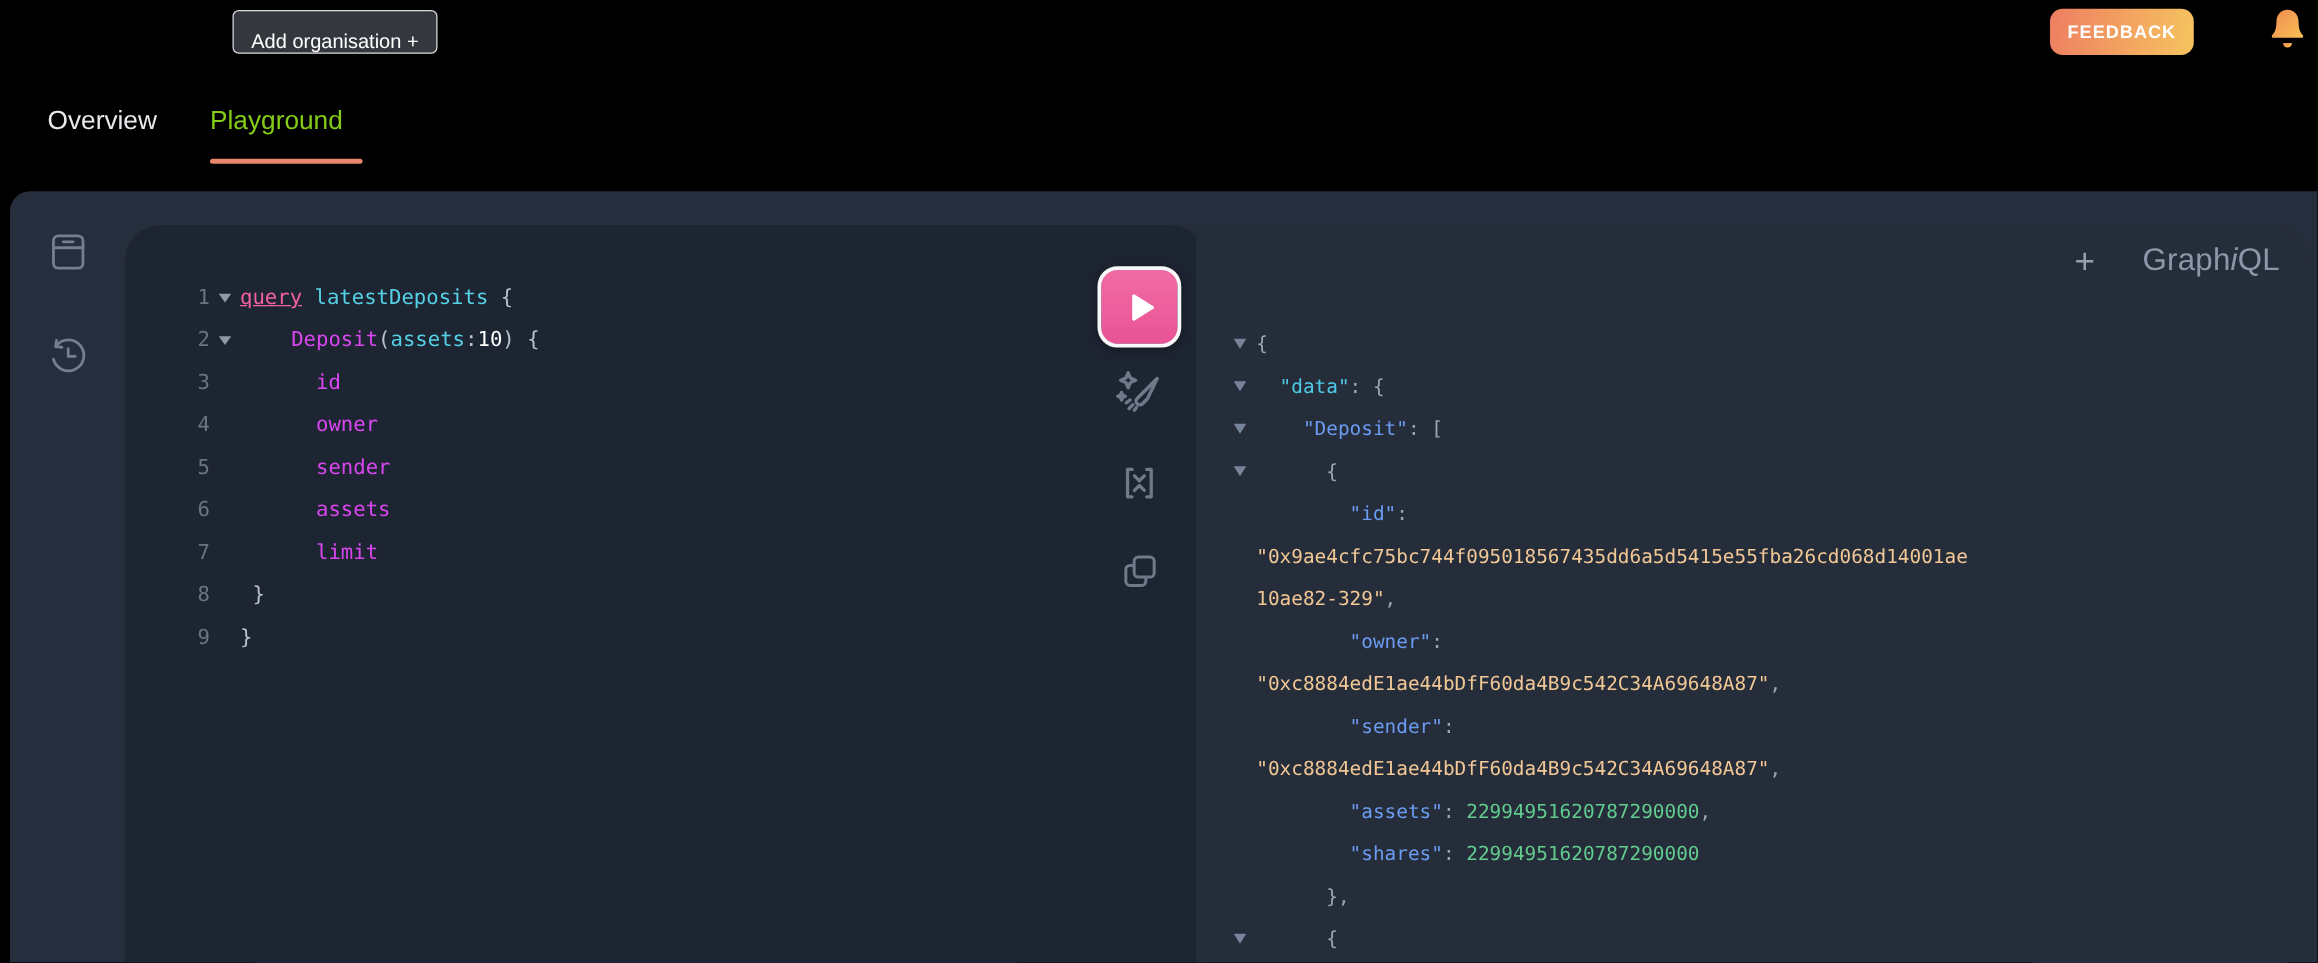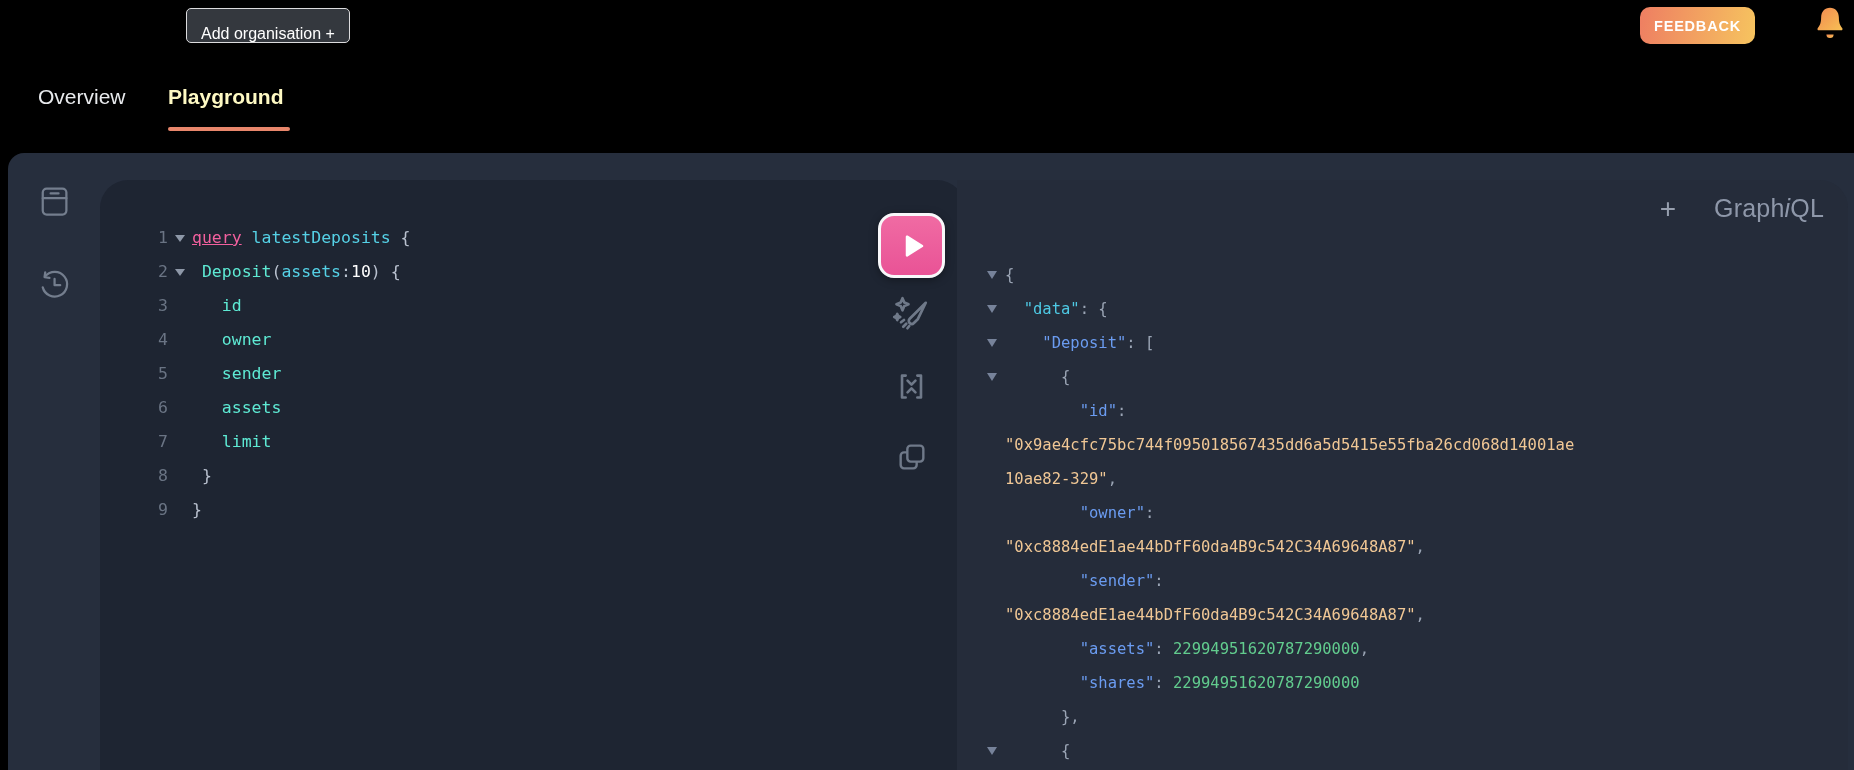--- a/index.html
+++ b/index.html
@@ -18,21 +18,21 @@
   .top-nav a{color:#f7f7f8;font-size:20px;text-decoration:none;cursor:pointer;}
   .feedback{position:absolute;left:1640px;top:7px;height:37px;padding:0 14px;border:none;
     border-radius:10px;background:linear-gradient(100deg,#ee7e62,#f6c45f);color:#fff;
     font-weight:700;font-size:14.5px;letter-spacing:0.8px;cursor:pointer;
     font-family:"Liberation Sans",sans-serif;}
   .bell{position:absolute;left:1812px;top:5px;width:36px;height:40px;cursor:pointer;}
 
   
   .tab{position:absolute;top:85px;font-size:21px;color:#e8eaed;cursor:pointer;}
   .tab-overview{left:6px;margin-left:32px;}
-  .tab-playground{left:168px;color:#fef9c3;font-weight:bold;}
+  .tab-playground{left:168px;color:#84cc16;}
   .tab-underline{position:absolute;left:168px;top:127px;width:122px;height:4px;
     border-radius:2px;background:#e8866b;}
 
   
   .container{position:absolute;left:8px;top:153px;right:0;bottom:0;
     background:#262e3d;border-top-left-radius:16px;}
   .rail-icon{position:absolute;width:36px;height:36px;color:#747e8e;cursor:pointer;
     background:none;border:none;padding:0;}
   .rail-docs{left:28px;top:30px;}
   .rail-history{left:28px;top:113px;}
@@ -46,21 +46,21 @@
     font:16.5px/34px "DejaVu Sans Mono",monospace;}
   .fold{flex:0 0 24px;display:flex;justify-content:center;align-items:center;}
   .code{font:16.5px/34px "DejaVu Sans Mono",monospace;}
   .tri{width:0;height:0;border-left:5px solid transparent;border-right:5px solid transparent;
     border-top:7px solid #8e98a8;}
   .rtri{border-left-width:5px;border-right-width:5px;border-top-width:8px;border-top-color:#77839a;}
 
   .tok-kw{color:#f2609e;text-decoration:underline;}
   .tok-def{color:#55d1e6;}
   .tok-attr{color:#55d1e6;}
-  .tok-prop{color:#5eead4;}
+  .tok-prop{color:#d946ef;margin-left:31px;}
   .tok-num{color:#ffffff;}
   .tok-pl{color:#b9c1cf;}
   .tok-cyan{color:#4ec9e4;}
   .tok-key{color:#6b9cf1;}
   .tok-str{color:#f0c795;}
   .tok-rnum{color:#62cc8e;text-align:center;}
   .tok-rpl{color:#9ba5b5;}
 
   
   .play{position:absolute;left:778px;top:33px;width:67px;height:65px;border-radius:16px;

